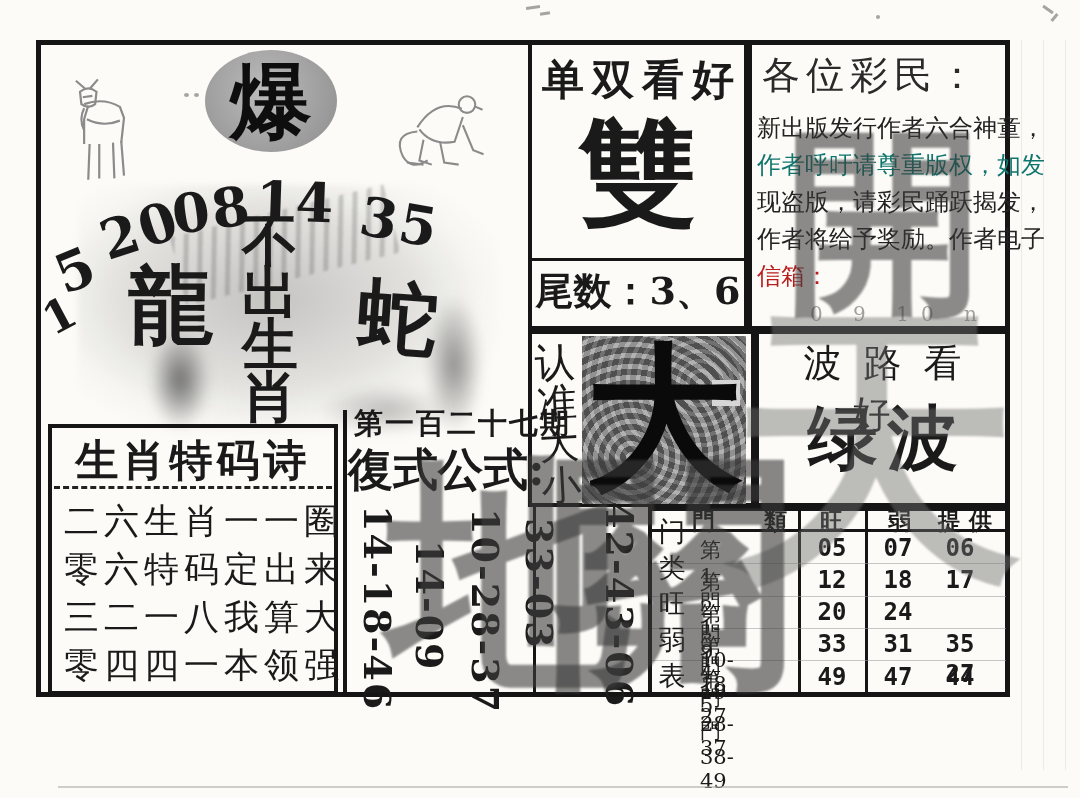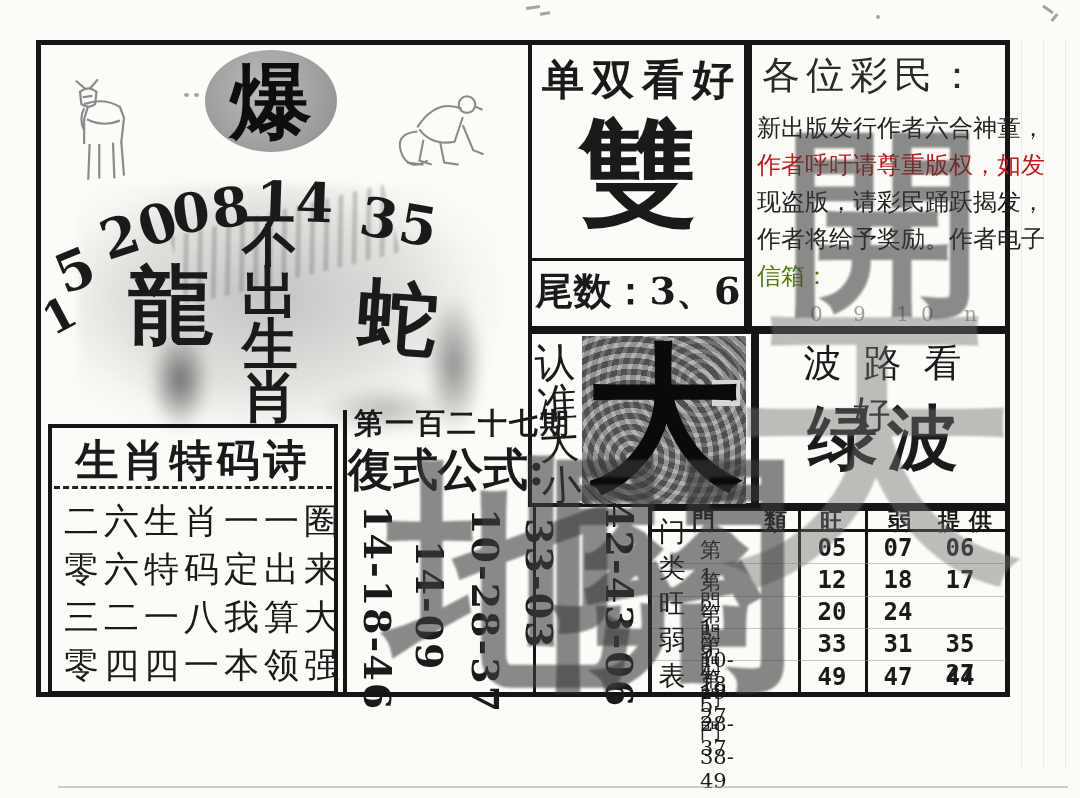--- a/index.html
+++ b/index.html
@@ -93,24 +93,24 @@
   <div class="faintline" style="left:652px;top:596px;width:354px;height:1px;"></div>
   <div class="faintline" style="left:652px;top:628px;width:354px;height:1px;"></div>
   <div class="faintline" style="left:652px;top:660px;width:354px;height:1px;"></div>
 
   <div class="abs ctr" style="left:532px;top:52px;width:212px;font-size:42px;font-weight:bold;letter-spacing:8px;text-indent:8px;">单双看好</div>
   <div class="abs ctr" style="left:532px;top:100px;width:212px;height:150px;font-size:118px;font-weight:bold;">雙</div>
   <div class="abs ctr" style="left:532px;top:266px;width:212px;font-size:38px;font-weight:bold;">尾数：3、6</div>
 
   <div class="abs" style="left:762px;top:50px;font-size:38px;letter-spacing:6px;color:#2a2a2a;">各位彩民：</div>
   <div class="abs" style="left:757px;top:112px;font-size:24px;color:#222;">新出版发行作者六合神童，</div>
-  <div class="abs" style="left:757px;top:149px;font-size:24px;color:#b91c1c;text-align:center;">作者呼吁请尊重版权，如发</div>
+  <div class="abs" style="left:757px;top:149px;font-size:24px;color:#0f766e;text-align:center;">作者呼吁请尊重版权，如发</div>
   <div class="abs" style="left:757px;top:186px;font-size:24px;color:#222;">现盗版，请彩民踊跃揭发，</div>
   <div class="abs" style="left:757px;top:223px;font-size:24px;color:#222;">作者将给予奖励。作者电子</div>
-  <div class="abs" style="left:757px;top:260px;font-size:24px;color:#4d7c0f;">信箱：</div>
+  <div class="abs" style="left:757px;top:260px;font-size:24px;color:#b91c1c;">信箱：</div>
   <div class="abs" style="left:810px;top:302px;font-size:20px;letter-spacing:12px;color:#8a8a8a;opacity:.8;">0 9 10 n</div>
 
   <div class="abs vtxt" style="left:534px;top:342px;width:48px;font-size:40px;line-height:41px;transform:rotate(-3deg);">认准大小</div>
   <div class="abs" style="left:582px;top:336px;width:164px;height:168px;
               background:
                 repeating-radial-gradient(circle at 30% 72%, rgba(200,200,200,.5) 0 5px, rgba(70,70,70,.5) 5px 11px),
                 repeating-radial-gradient(circle at 72% 28%, rgba(190,190,190,.5) 0 4px, rgba(60,60,60,.5) 4px 10px),
                 #777;"></div>
   <div class="abs ctr" style="left:712px;top:380px;width:28px;height:26px;background:#d6d6d6;">
     <span style="font-size:17px;color:#222;">碼</span>

